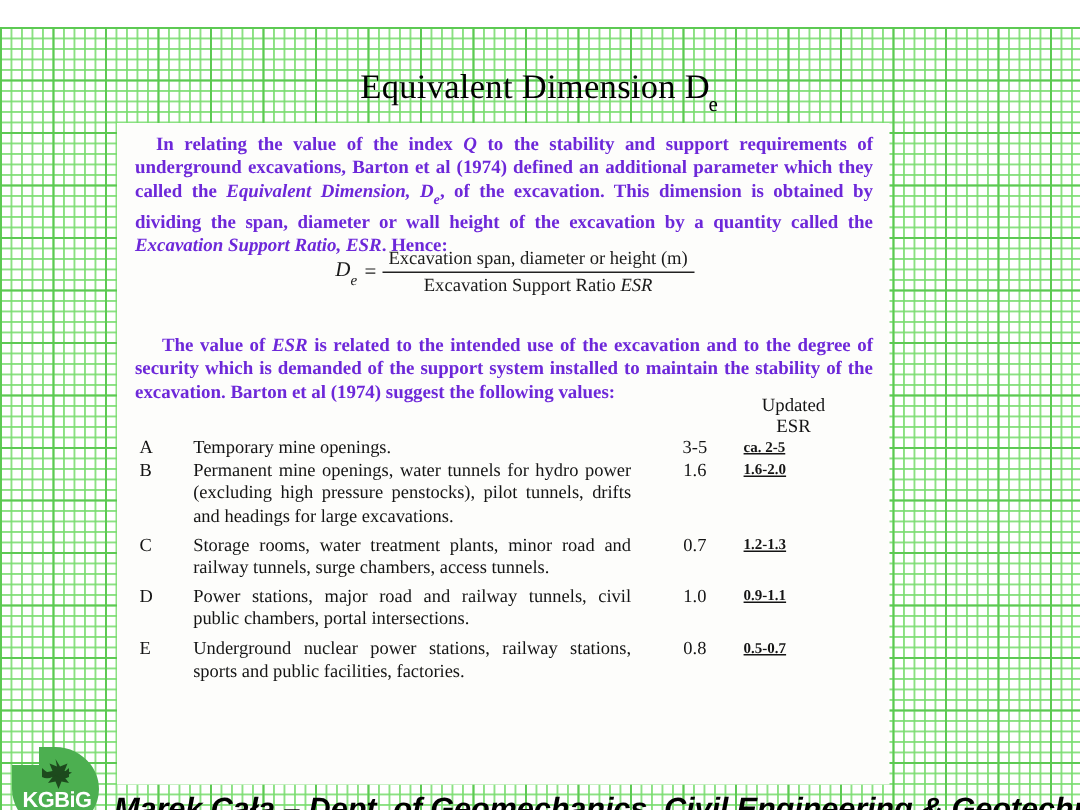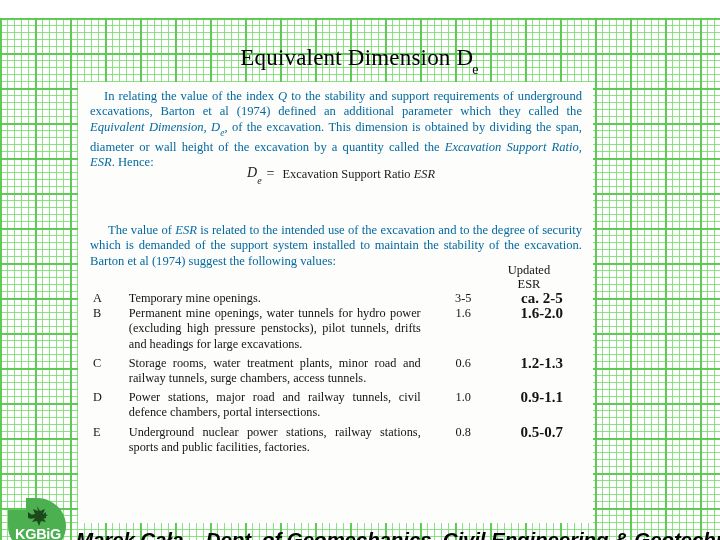--- a/index.html
+++ b/index.html
@@ -71,21 +71,22 @@
     padding: 0;
     color: #1a1a1a;
   }
 
   .para {
     font-size: 12.6px;
     line-height: 15.4px;
     text-align: justify;
     text-justify: inter-word;
     margin: 0;
-    color: #0369a1;
+    color: #6d28d9;
+    font-weight: bold;
   }
   .p1 {
     position: absolute;
     left: 12px;
     top: 7px;
     width: 492px;
     text-indent: 14px;
   }
   .p2 {
     position: absolute;
@@ -178,21 +179,21 @@
     border-collapse: collapse;
   }
   .tbl td {
     vertical-align: top;
     padding: 0;
     line-height: 15.2px;
   }
   .c-letter { width: 34px; padding-left: 3px !important; }
   .c-desc   { width: 278px; text-align: justify; text-justify: inter-word; padding-right: 10px !important; }
   .c-esr    { width: 62px; text-align: center; }
-  .c-upd    { width: 88px; text-align: center; font-weight: bold; font-size: 15px; }
+  .c-upd    { width: 88px; text-align: left; font-weight: bold; font-size: 10px; text-decoration: underline; }
   .row-head .c-desc { text-align: left; }
   .row-head .c-esr { font-style: italic; font-weight: normal; }
   .row-gap td { height: 4px; line-height: 4px; font-size: 1px; }
   .desc-last-line { text-align: left; }
 
   
   .footer {
     position: absolute;
     left: 0;
     bottom: 0;
@@ -247,20 +248,21 @@
 
   <div class="content-panel">
     <div class="content-inner">
 
       <p class="para p1"><span>In relating the value of the index </span><span class="var">Q</span><span> to the stability and support requirements of underground excavations, Barton et al (1974) defined an additional parameter which they called the </span><i>Equivalent Dimension, D</i><span class="sub-s">e</span><span>, of the excavation. This dimension is obtained by dividing the span, diameter or wall height of the excavation by a quantity called the </span><i>Excavation Support Ratio, ESR</i><span>. Hence:</span></p>
 
       <div class="formula">
         <span class="lhs"><span>D</span><span class="sb">e</span></span>
         <span class="eq">=</span>
         <span class="frac">
+          <span class="num">Excavation span, diameter or height (m)</span>
           <span class="den"><span>Excavation Support Ratio </span><i>ESR</i></span>
         </span>
       </div>
 
       <p class="para p2"><span>The value of </span><i>ESR</i><span> is related to the intended use of the excavation and to the degree of security which is demanded of the support system installed to maintain the stability of the excavation. Barton et al (1974) suggest the following values:</span></p>
 
       <div class="table-wrap">
 
         <div class="hdr-updated">
           <div>Updated</div>
@@ -286,33 +288,33 @@
             <tr class="row-gap">
                 <td></td>
                 <td></td>
                 <td></td>
                 <td></td>
               </tr>
 
             <tr>
               <td class="c-letter">C</td>
               <td class="c-desc">Storage rooms, water treatment plants, minor road and railway tunnels, surge chambers, access tunnels.</td>
-              <td class="c-esr">0.6</td>
+              <td class="c-esr">0.7</td>
               <td class="c-upd">1.2-1.3</td>
             </tr>
             <tr class="row-gap">
                 <td></td>
                 <td></td>
                 <td></td>
                 <td></td>
               </tr>
 
             <tr>
               <td class="c-letter">D</td>
-              <td class="c-desc">Power stations, major road and railway tunnels, civil defence chambers, portal intersections.</td>
+              <td class="c-desc">Power stations, major road and railway tunnels, civil public chambers, portal intersections.</td>
               <td class="c-esr">1.0</td>
               <td class="c-upd">0.9-1.1</td>
             </tr>
             <tr class="row-gap">
                 <td></td>
                 <td></td>
                 <td></td>
                 <td></td>
               </tr>
 

